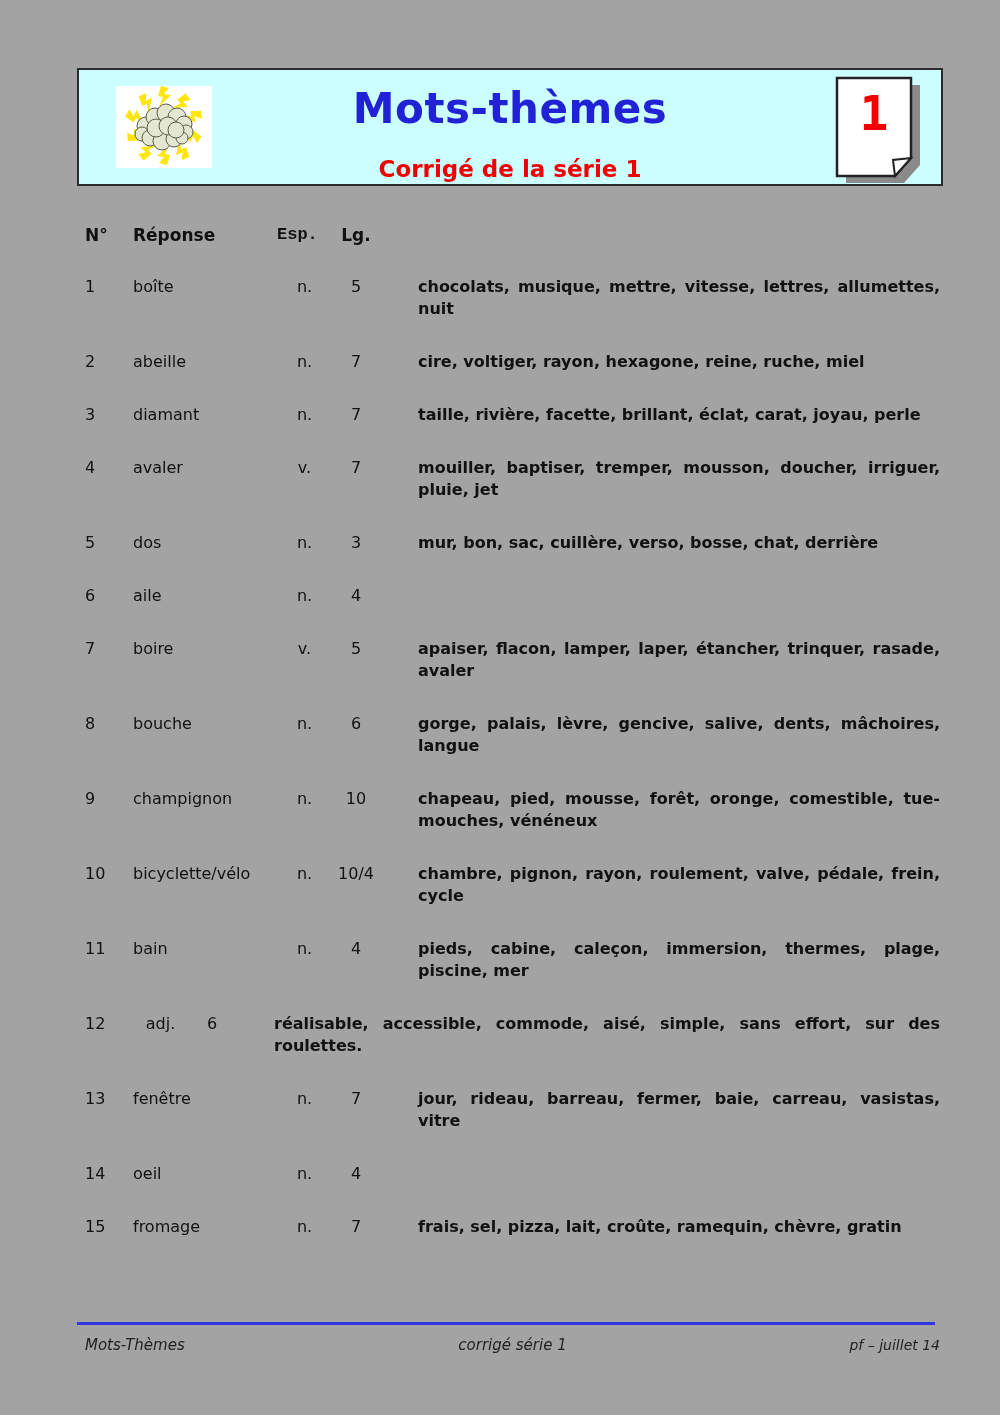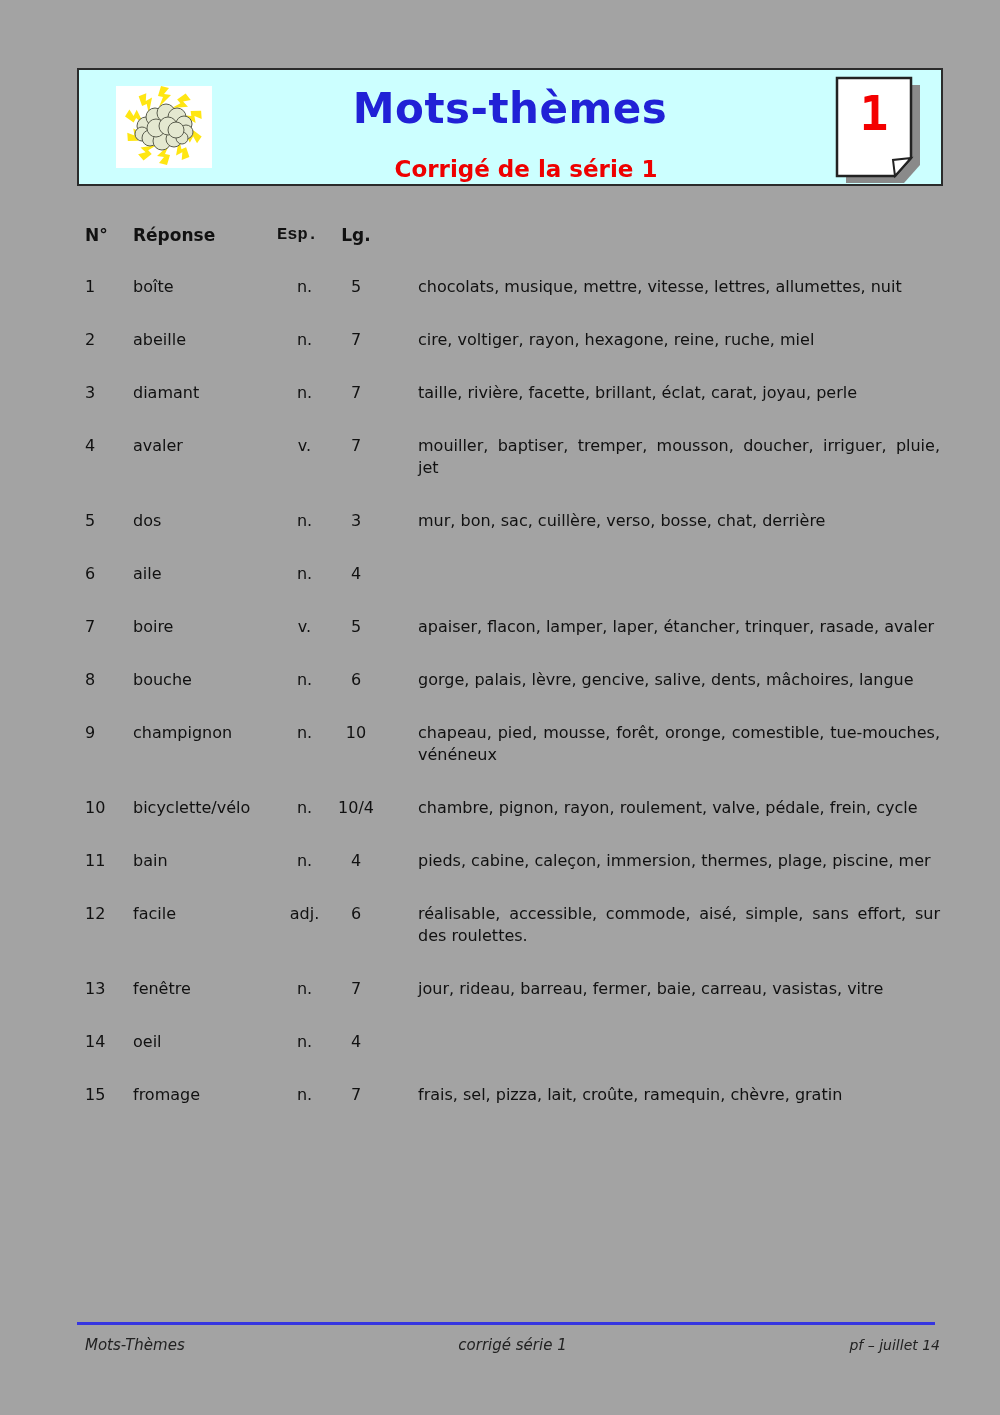--- a/index.html
+++ b/index.html
@@ -14,34 +14,34 @@
     position:absolute; left:77px; top:68px; width:862px; height:114px;
     background:var(--header_bg,#ccffff); border:2px solid var(--border,#2b2b2b);
   }
   .brain-box { position:absolute; left:37px; top:16px; width:96px; height:82px; background:#ffffff; }
   .banner-title {
     position:absolute; left:0; top:14px; width:100%; text-align:center;
     font-size:42px; font-weight:bold; color:var(--title,#2121d6); letter-spacing:0.5px;
   }
   .banner-subtitle {
     position:absolute; left:0; top:86px; width:100%; text-align:center;
-    font-size:23px; font-weight:bold; color:var(--subtitle,#ee0000);margin-left:16px;
+    font-size:23px; font-weight:bold; color:var(--subtitle,#ee0000);
   }
   .page-icon { position:absolute; right:16px; top:6px; }
 
   
   .content { position:absolute; left:85px; top:224px; width:855px; }
   .thead { display:flex; font-weight:bold; font-size:17px; line-height:22px; margin-bottom:30px; }
   .row   { display:flex; font-size:16px; line-height:22px; margin-bottom:31px; }
   .c-num  { width:48px;  flex:0 0 auto; }
   .c-word { width:144px; flex:0 0 auto; }
   .c-esp  { width:55px;  flex:0 0 auto; text-align:center; }
   .c-esp.th { text-align:left;font-family:Liberation Mono, monospace; }
   .c-lg   { width:48px;  flex:0 0 auto; text-align:center; }
-  .c-words { flex:1 1 auto; padding-left:38px; text-align:justify; }
+  .c-words { flex:1 1 auto; padding-left:38px; text-align:justify;font-weight:bold; }
 
   
   .footer-rule { position:absolute; left:77px; top:1322px; width:858px; height:3px; background:var(--rule,#3535e0); }
   .footer {
     position:absolute; left:85px; top:1336px; width:855px;
     display:flex; align-items:baseline; font-style:italic; font-size:15px; color:#222;
   }
   .f-left  { width:220px; flex:0 0 auto; }
   .f-center{ flex:1 1 auto; text-align:center; }
   .f-right { width:220px; flex:0 0 auto; text-align:right; font-size:14px; }
@@ -210,21 +210,20 @@
     <div class="row">
       <span class="c-num">11</span>
       <span class="c-word">bain</span>
       <span class="c-esp">n.</span>
       <span class="c-lg">4</span>
       <span class="c-words">pieds, cabine, caleçon, immersion, thermes, plage, piscine, mer</span>
     </div>
 
     <div class="row">
       <span class="c-num">12</span>
-      <span class="c-word">facile</span>
       <span class="c-esp">adj.</span>
       <span class="c-lg">6</span>
       <span class="c-words">réalisable, accessible, commode, aisé, simple, sans effort, sur des roulettes.</span>
     </div>
 
     <div class="row">
       <span class="c-num">13</span>
       <span class="c-word">fenêtre</span>
       <span class="c-esp">n.</span>
       <span class="c-lg">7</span>

